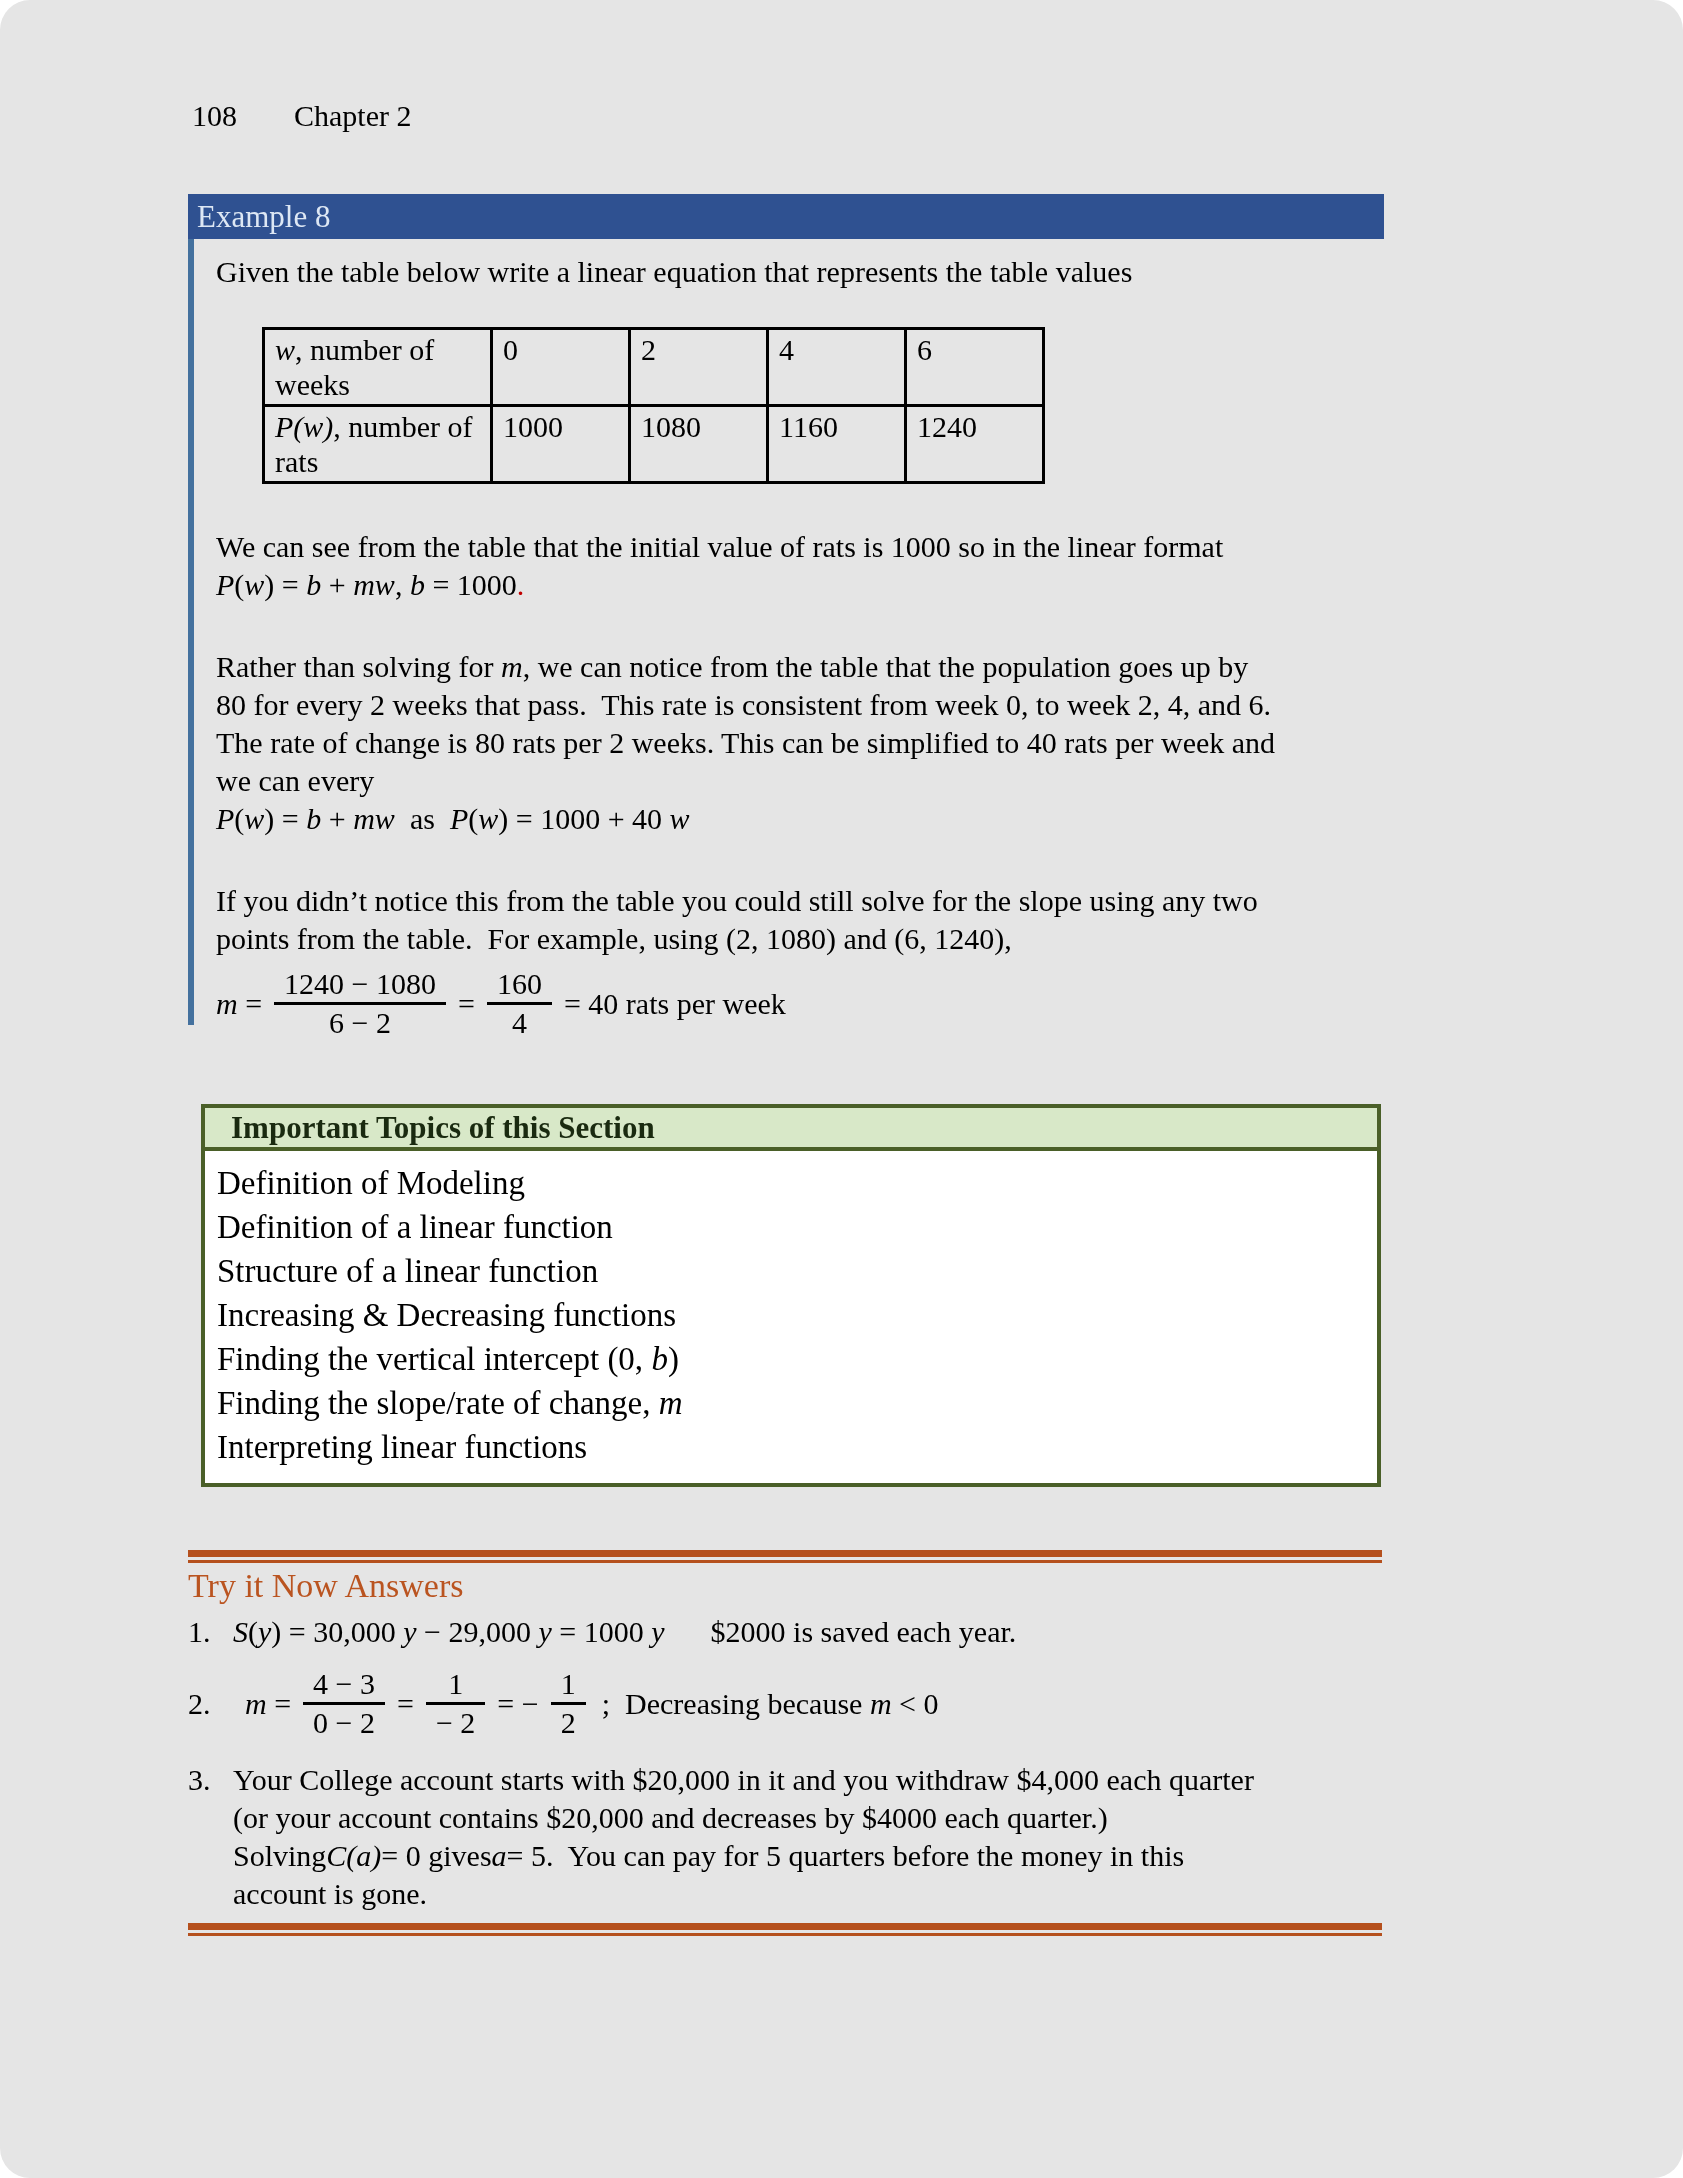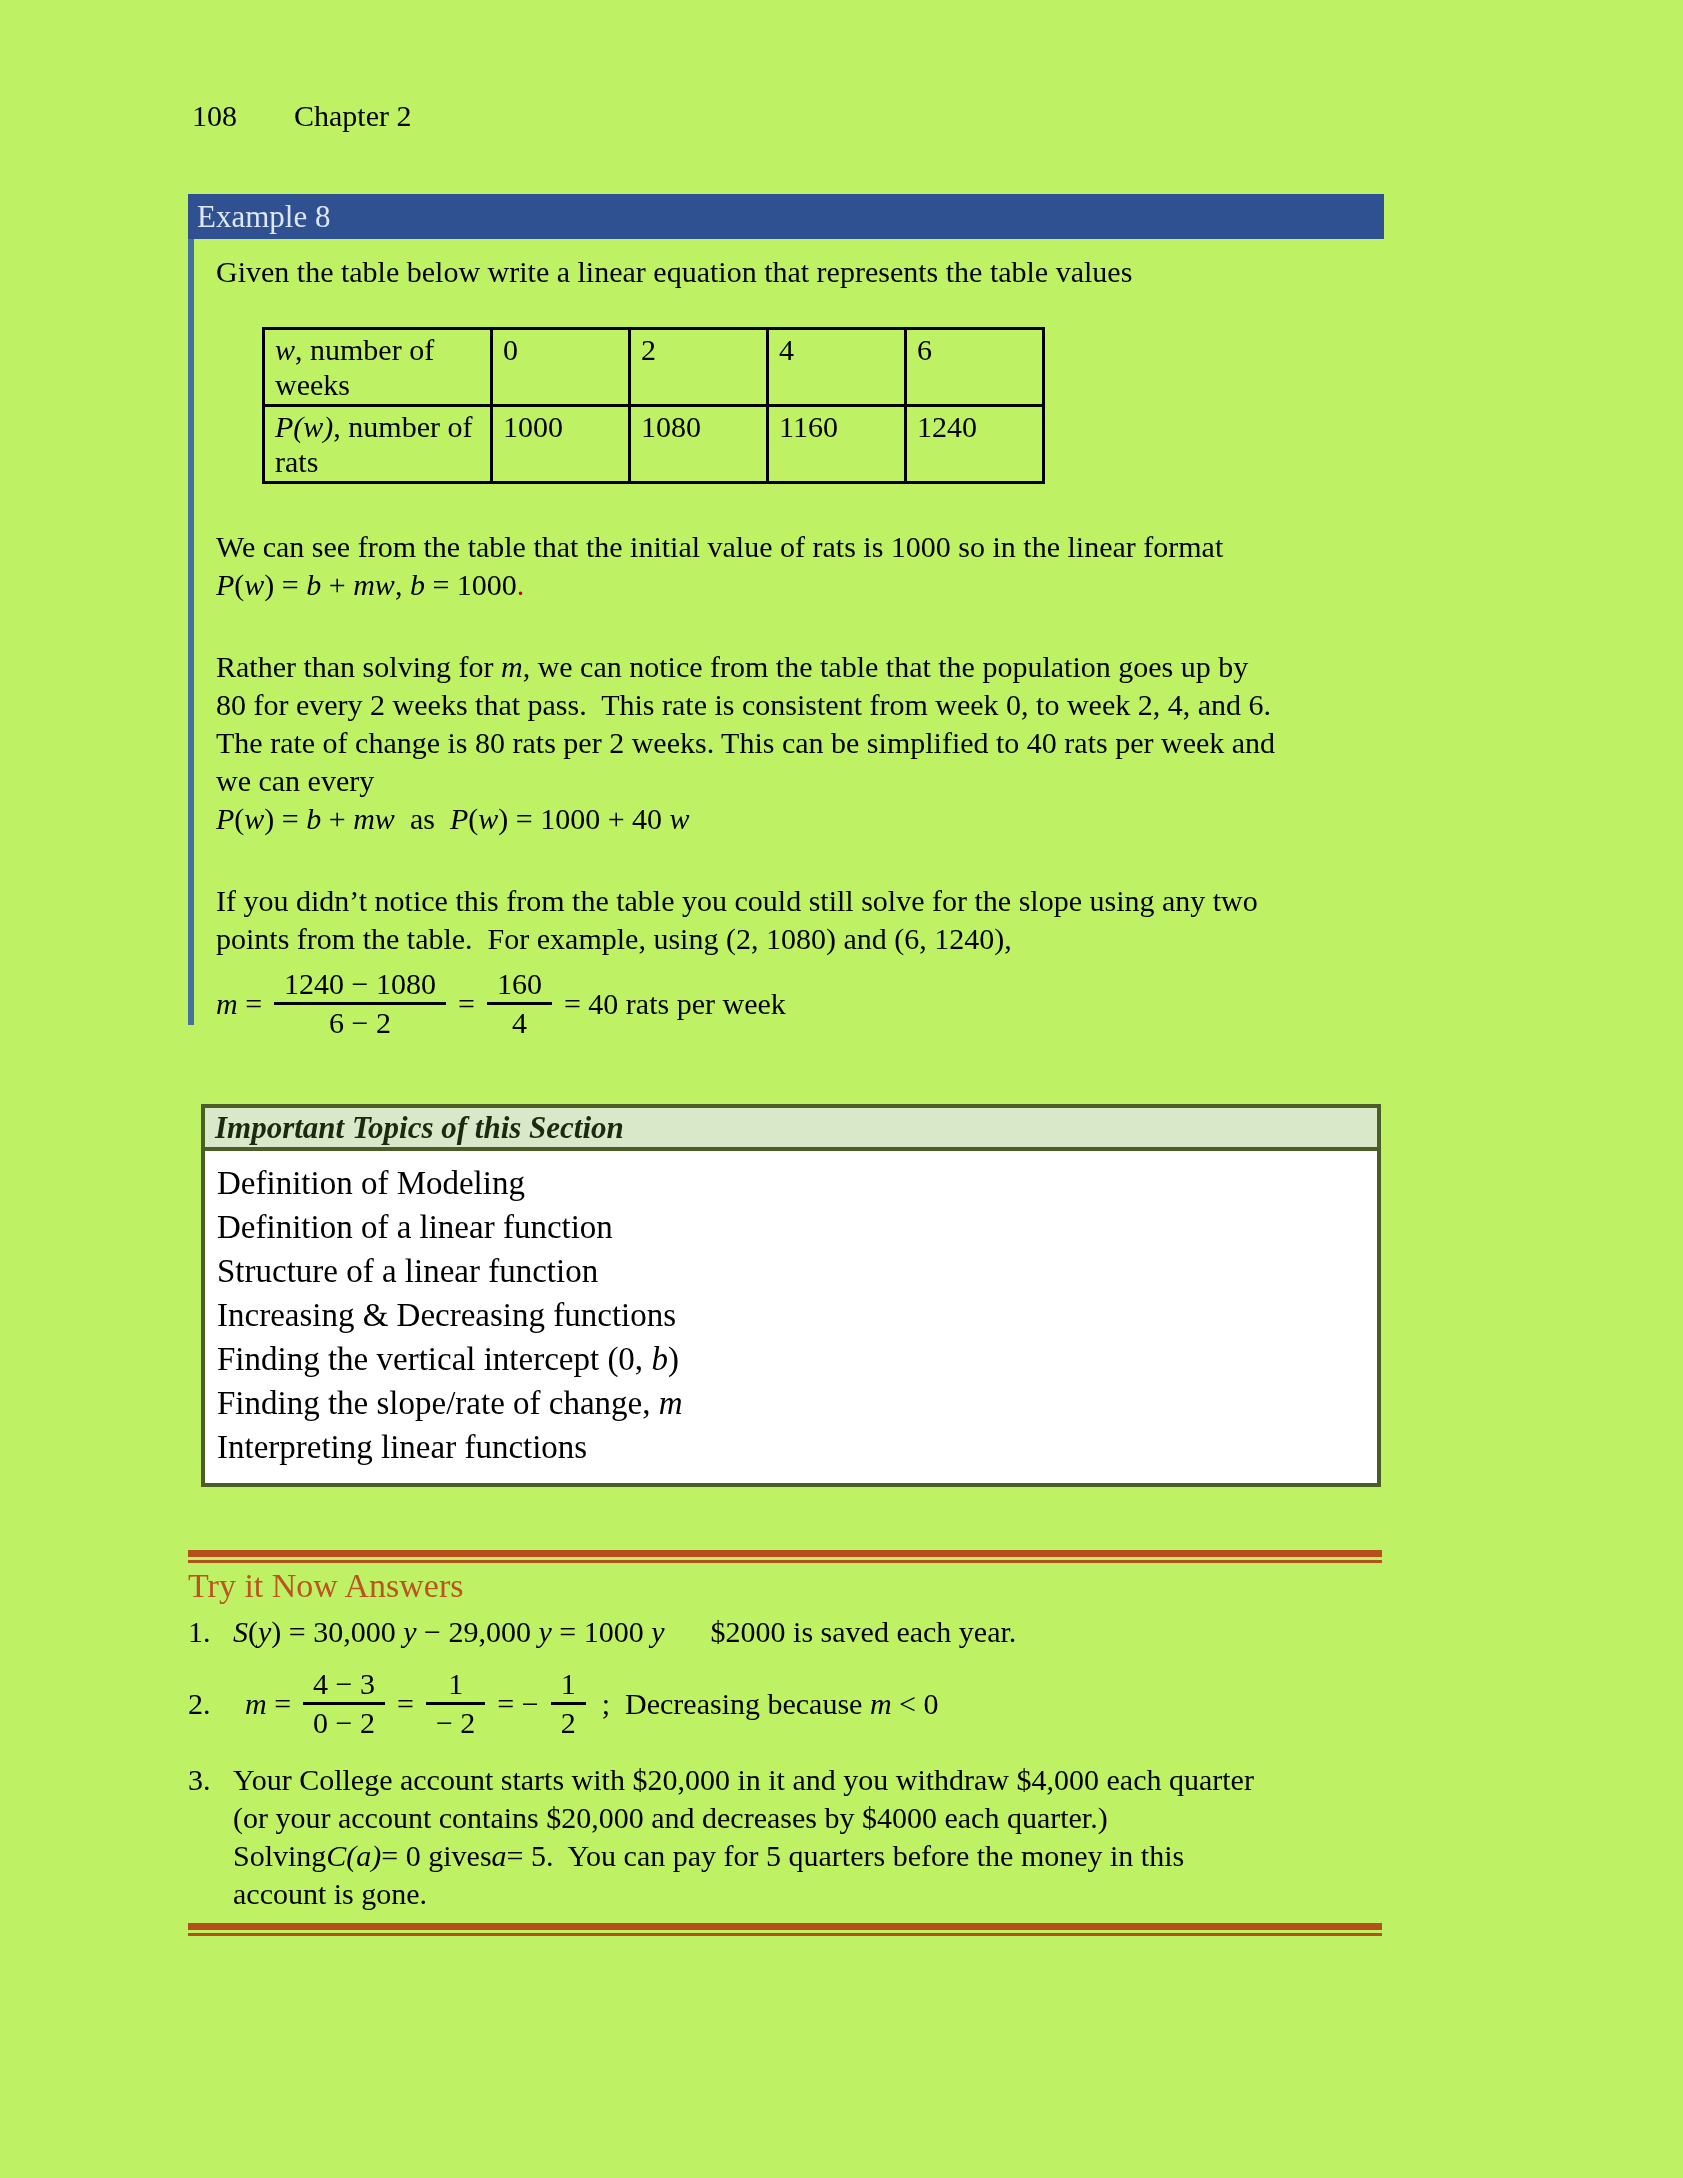--- a/index.html
+++ b/index.html
@@ -7,23 +7,24 @@
     --steel:#44719E;
     --green:#4A5F28;
     --greenbg:#D8E8C8;
     --orange:#B5501D;
     --orange2:#BA5420;
     --red:#C00000;
   }
   *{margin:0;padding:0;box-sizing:border-box;}
   html,body{background:#ffffff;}
   .page{
-    position:relative;width:1683px;height:2178px;background:#bef264;
+    position:relative;width:1683px;height:2178px;background:#e5e5e5;
     font-family:"Liberation Serif", serif;font-size:30px;color:#000;
     overflow:hidden;
+    border-radius:30px;
   }
   
   .page-header{position:absolute;left:192px;top:97px;display:flex;gap:57px;line-height:38px;}
   
   .example{position:absolute;left:188px;top:194px;width:1196px;}
   .example-title{
     background:var(--blue);color:#DDE7F4;height:45px;font-size:31px;
     padding-left:9px;display:flex;align-items:center;
   }
   .example-body{
@@ -45,21 +46,21 @@
   .frac .num{display:block;border-bottom:3px solid #000;padding:0 10px;line-height:36px;}
   .frac .den{display:block;padding:0 10px;line-height:36px;}
   .red{color:var(--red);}
   
   .topics{
     position:absolute;left:201px;top:1104px;width:1180px;
     border:4px solid var(--green);background:#fff;
   }
   .topics-header{
     background:var(--greenbg);border-bottom:4px solid var(--green);
-    font-weight:bold;font-size:31px;line-height:39px;padding-left:10px;color:#1A2A10;font-style:italic;
+    font-weight:bold;font-size:31px;line-height:39px;padding-left:26px;color:#1A2A10;
   }
   .topics-body{padding:10px 12px 14px 12px;}
   .topic{line-height:44px;font-size:33px;}
   
   .trynow{position:absolute;left:188px;top:1550px;width:1194px;}
   .rule{height:13px;border-top:7px solid var(--orange);border-bottom:3px solid var(--orange);}
   .trynow-title{color:var(--orange2);font-size:34px;line-height:40px;margin-top:3px;}
   .answer1{margin-top:6px;line-height:40px;display:flex;align-items:baseline;}
   .a-num{width:45px;flex-shrink:0;}
   .a-note{margin-left:46px;}

